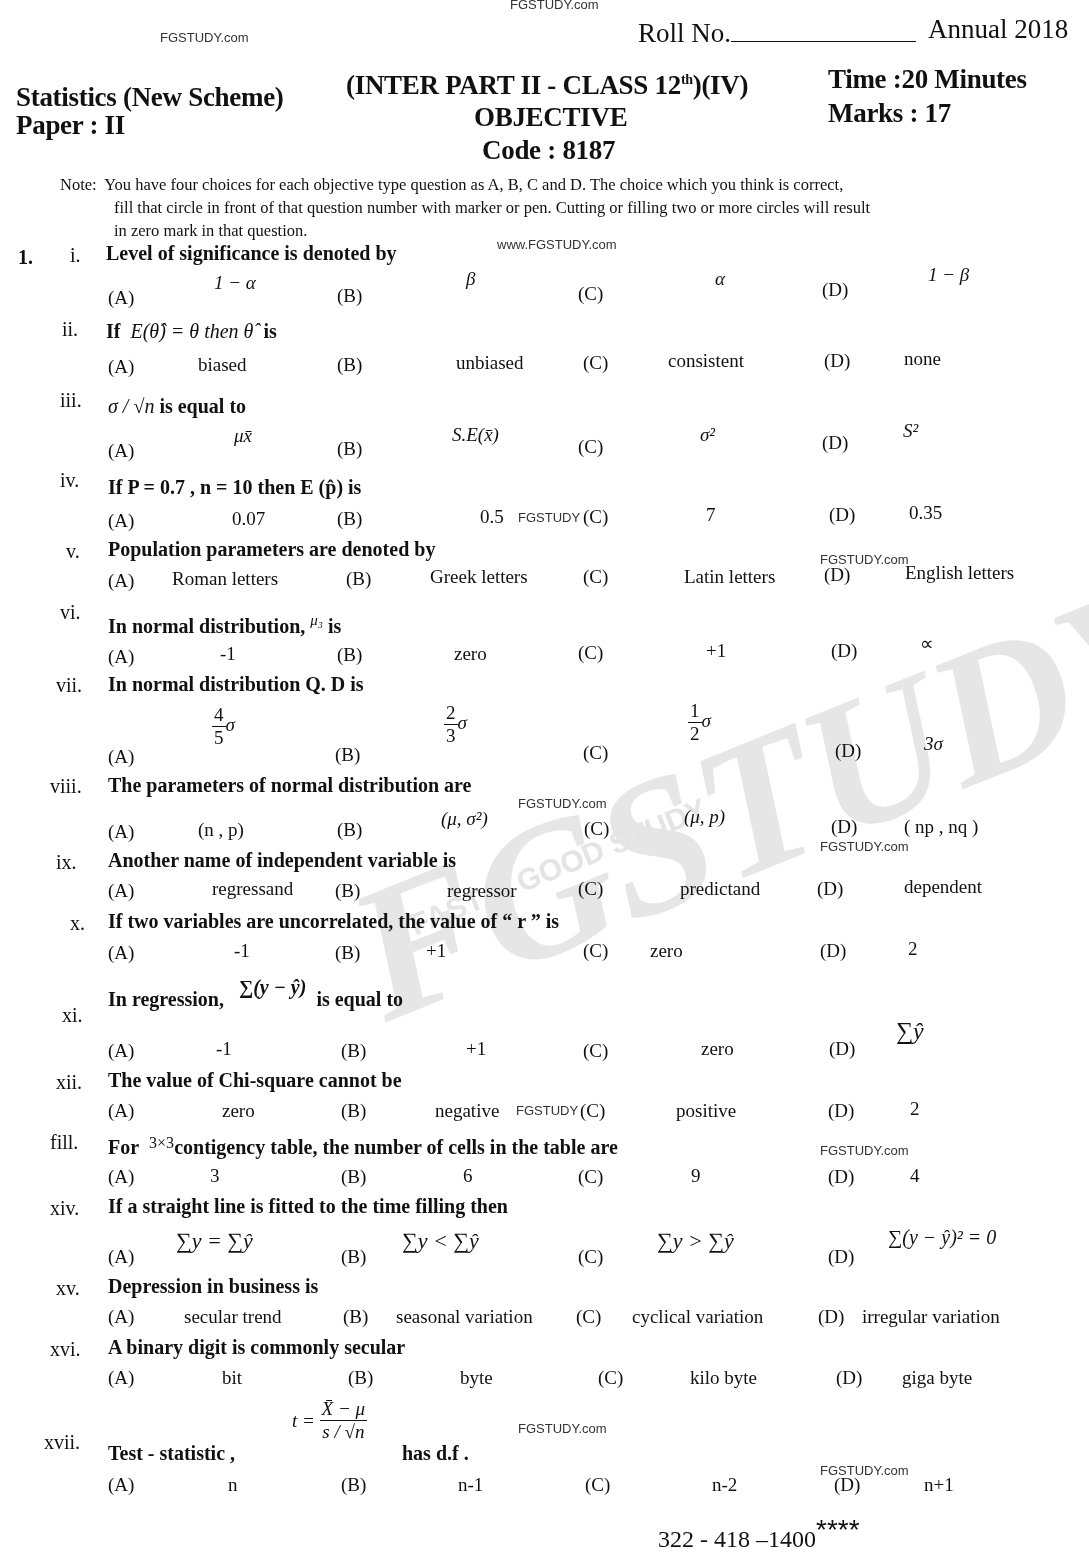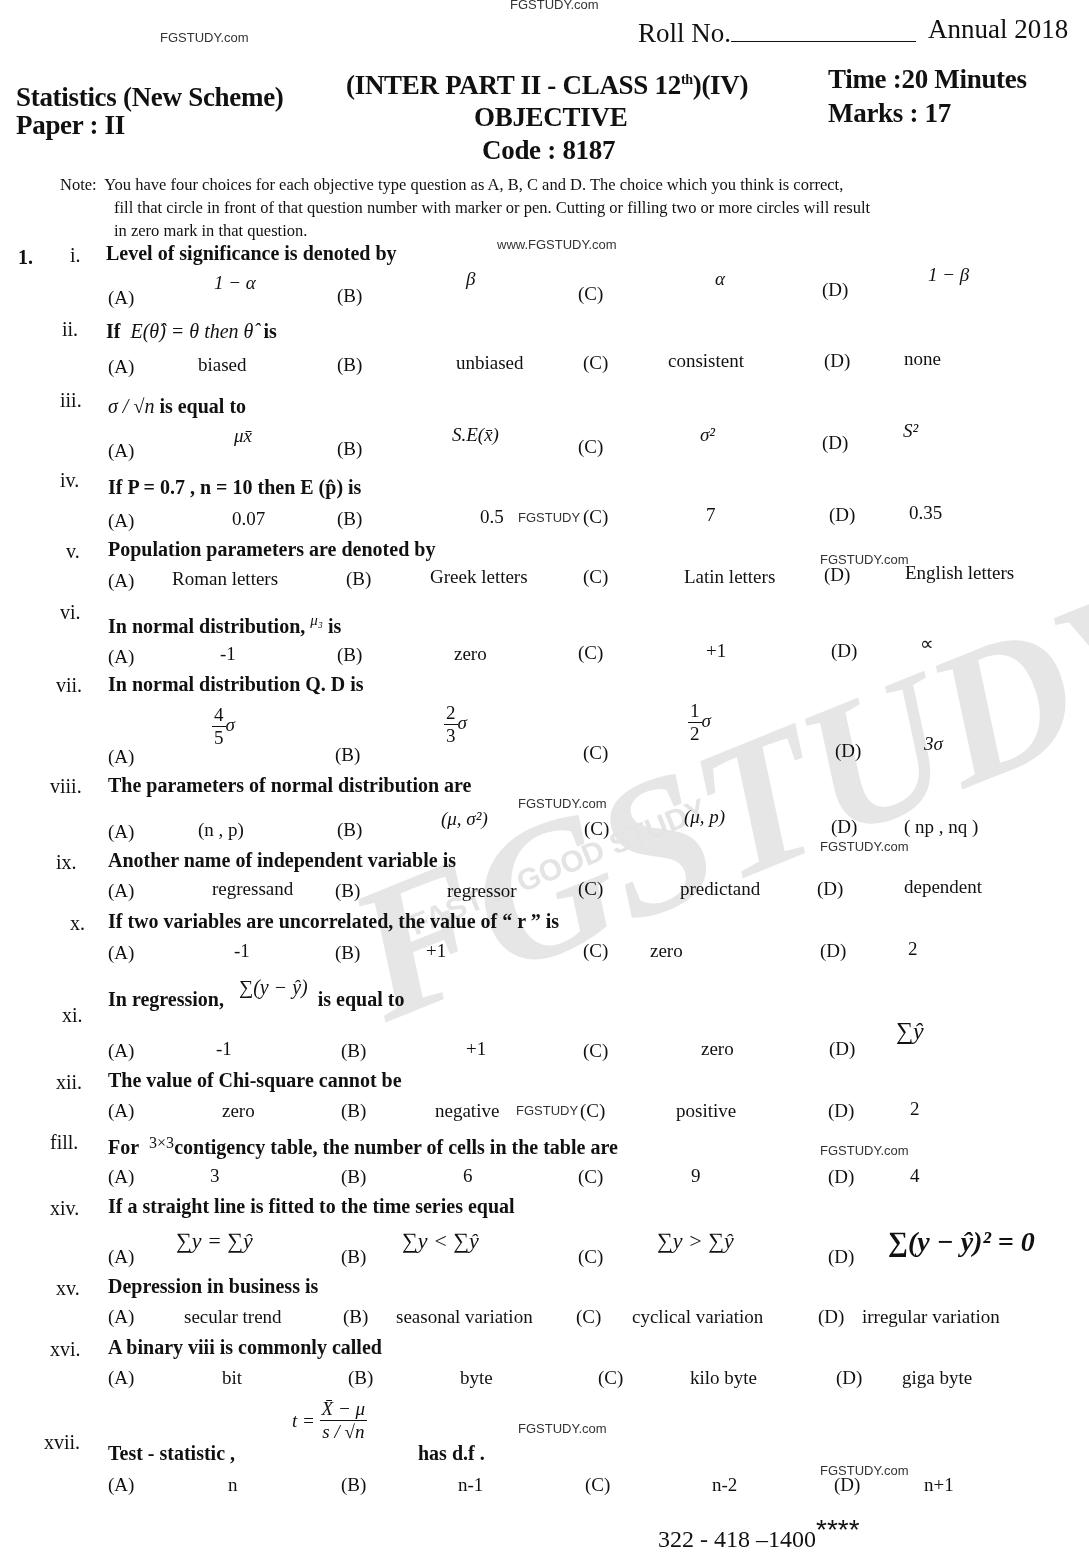--- a/index.html
+++ b/index.html
@@ -190,21 +190,21 @@
   <div class="abs opt-lbl" style="left:335px;top:942px;">(B)</div>
   <div class="abs opt-val" style="left:426px;top:940px;">+1</div>
   <div class="abs opt-lbl" style="left:583px;top:940px;">(C)</div>
   <div class="abs opt-val" style="left:650px;top:940px;">zero</div>
   <div class="abs opt-lbl" style="left:820px;top:940px;">(D)</div>
   <div class="abs opt-val" style="left:908px;top:938px;">2</div>
 
   <div class="abs q-num" style="left:62px;top:1004px;">xi.</div>
   <div class="abs q-text" style="left:108px;top:988px;">
     <span>In regression,</span>&nbsp;&nbsp;
-    <span class="math" style="font-weight:normal;position:relative;top:-12px;">∑(y − ŷ)</span>&nbsp;
+    <span class="math" style="font-weight:bold;position:relative;top:-12px;">∑(y − ŷ)</span>&nbsp;
     <span>is equal to</span>
   </div>
   <div class="abs opt-lbl" style="left:108px;top:1040px;">(A)</div>
   <div class="abs opt-val" style="left:216px;top:1038px;">-1</div>
   <div class="abs opt-lbl" style="left:341px;top:1040px;">(B)</div>
   <div class="abs opt-val" style="left:466px;top:1038px;">+1</div>
   <div class="abs opt-lbl" style="left:583px;top:1040px;">(C)</div>
   <div class="abs opt-val" style="left:701px;top:1038px;">zero</div>
   <div class="abs opt-lbl" style="left:829px;top:1038px;">(D)</div>
   <div class="abs opt-val math" style="left:896px;top:1018px;font-size:24px;">∑ŷ</div>
@@ -230,62 +230,62 @@
   <div class="abs opt-lbl" style="left:108px;top:1166px;">(A)</div>
   <div class="abs opt-val" style="left:210px;top:1165px;">3</div>
   <div class="abs opt-lbl" style="left:341px;top:1166px;">(B)</div>
   <div class="abs opt-val" style="left:463px;top:1165px;">6</div>
   <div class="abs opt-lbl" style="left:578px;top:1166px;">(C)</div>
   <div class="abs opt-val" style="left:691px;top:1165px;">9</div>
   <div class="abs opt-lbl" style="left:828px;top:1166px;">(D)</div>
   <div class="abs opt-val" style="left:910px;top:1165px;">4</div>
 
   <div class="abs q-num" style="left:50px;top:1197px;">xiv.</div>
-  <div class="abs q-text" style="left:108px;top:1195px;">If a straight line is fitted  to the time series equal</div>
+  <div class="abs q-text" style="left:108px;top:1195px;">If a straight line is fitted  to the time filling then</div>
   <div class="abs opt-lbl" style="left:108px;top:1246px;">(A)</div>
   <div class="abs opt-val math" style="left:176px;top:1228px;font-size:22px;">∑y = ∑ŷ</div>
   <div class="abs opt-lbl" style="left:341px;top:1246px;">(B)</div>
   <div class="abs opt-val math" style="left:402px;top:1228px;font-size:22px;">∑y &lt; ∑ŷ</div>
   <div class="abs opt-lbl" style="left:578px;top:1246px;">(C)</div>
   <div class="abs opt-val math" style="left:657px;top:1228px;font-size:22px;">∑y &gt; ∑ŷ</div>
   <div class="abs opt-lbl" style="left:828px;top:1246px;">(D)</div>
-  <div class="abs opt-val math" style="left:888px;top:1226px;font-size:28px;font-weight:bold;">∑(y − ŷ)² = 0</div>
+  <div class="abs opt-val math" style="left:888px;top:1226px;font-size:20px;">∑(y − ŷ)² = 0</div>
 
   <div class="abs q-num" style="left:56px;top:1277px;">xv.</div>
   <div class="abs q-text" style="left:108px;top:1275px;">Depression in business is</div>
   <div class="abs opt-lbl" style="left:108px;top:1306px;">(A)</div>
   <div class="abs opt-val" style="left:184px;top:1306px;">secular trend</div>
   <div class="abs opt-lbl" style="left:343px;top:1306px;">(B)</div>
   <div class="abs opt-val" style="left:396px;top:1306px;">seasonal variation</div>
   <div class="abs opt-lbl" style="left:576px;top:1306px;">(C)</div>
   <div class="abs opt-val" style="left:632px;top:1306px;">cyclical variation</div>
   <div class="abs opt-lbl" style="left:818px;top:1306px;">(D)</div>
   <div class="abs opt-val" style="left:862px;top:1306px;">irregular variation</div>
 
   <div class="abs q-num" style="left:50px;top:1338px;text-align:center;">xvi.</div>
-  <div class="abs q-text" style="left:108px;top:1336px;">A binary viii is commonly called</div>
+  <div class="abs q-text" style="left:108px;top:1336px;">A binary digit is commonly secular</div>
   <div class="abs opt-lbl" style="left:108px;top:1367px;">(A)</div>
   <div class="abs opt-val" style="left:222px;top:1367px;">bit</div>
   <div class="abs opt-lbl" style="left:348px;top:1367px;">(B)</div>
   <div class="abs opt-val" style="left:460px;top:1367px;">byte</div>
   <div class="abs opt-lbl" style="left:598px;top:1367px;">(C)</div>
   <div class="abs opt-val" style="left:690px;top:1367px;">kilo byte</div>
   <div class="abs opt-lbl" style="left:836px;top:1367px;">(D)</div>
   <div class="abs opt-val" style="left:902px;top:1367px;">giga byte</div>
 
   <div class="abs q-num" style="left:44px;top:1431px;">xvii.</div>
   <div class="abs q-text" style="left:108px;top:1442px;">Test - statistic ,</div>
   <div class="abs math" style="left:292px;top:1398px;font-size:19px;">
     <span style="vertical-align:middle;">t =</span>
     <span class="frac" style="font-style:italic;">
       <span class="n">X̄ − μ</span>
       <span class="d">s / √n</span>
     </span>
   </div>
-  <div class="abs q-text" style="left:402px;top:1442px;margin-left:16px;">has  d.f .</div>
+  <div class="abs q-text" style="left:402px;top:1442px;">has  d.f .</div>
   <div class="abs wm" style="left:518px;top:1421px;">FGSTUDY.com</div>
   <div class="abs wm" style="left:820px;top:1463px;">FGSTUDY.com</div>
   <div class="abs opt-lbl" style="left:108px;top:1474px;">(A)</div>
   <div class="abs opt-val" style="left:228px;top:1474px;">n</div>
   <div class="abs opt-lbl" style="left:341px;top:1474px;">(B)</div>
   <div class="abs opt-val" style="left:458px;top:1474px;">n-1</div>
   <div class="abs opt-lbl" style="left:585px;top:1474px;">(C)</div>
   <div class="abs opt-val" style="left:712px;top:1474px;">n-2</div>
   <div class="abs opt-lbl" style="left:834px;top:1474px;">(D)</div>
   <div class="abs opt-val" style="left:924px;top:1474px;">n+1</div>

